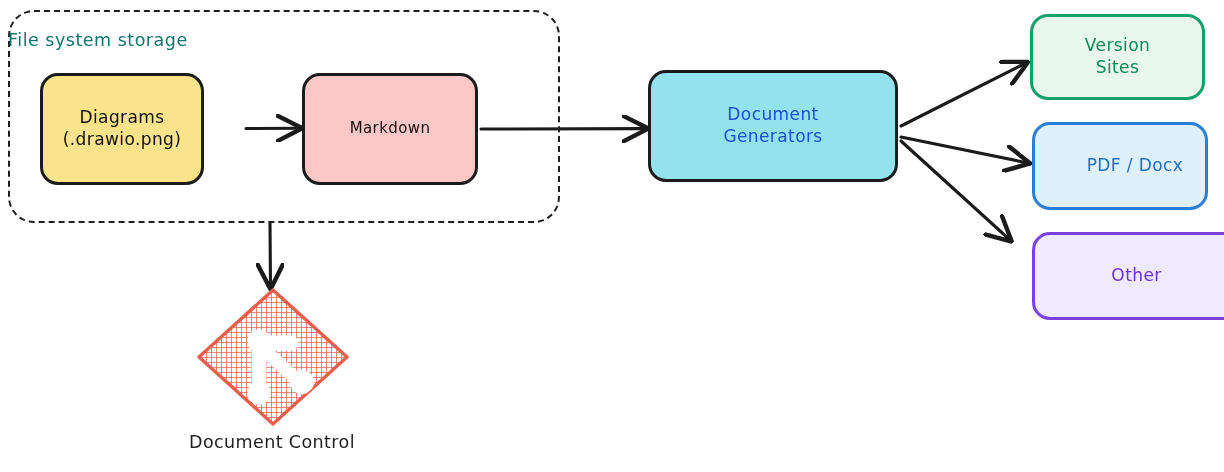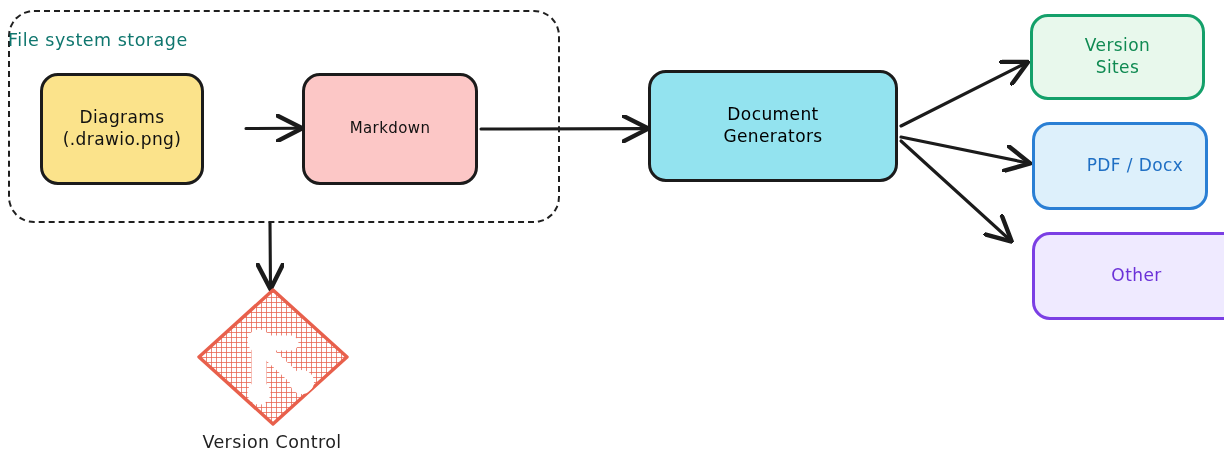--- a/index.html
+++ b/index.html
@@ -84,21 +84,21 @@
     color: #111111;
   }
   #node-document-generators {
     left: 648px;
     top: 70px;
     width: 250px;
     height: 112px;
     background: #93e3ef;
     border: 3px solid #1b1b1b;
     font-size: 17px;
-    color: #000000;
+    color: #1d4ed8;
   }
   #node-static-sites {
     left: 1030px;
     top: 14px;
     width: 175px;
     height: 86px;
     background: #e8f8ec;
     border: 3px solid #14a06a;
     font-size: 17px;
     color: #0f8a52;
@@ -227,15 +227,15 @@
           <path d="M63 58 L104 96" fill="none" stroke="#ffffff" stroke-width="13" stroke-linecap="round"></path>
           <circle cx="63" cy="106" r="11.5" fill="#ffffff"></circle>
           <circle cx="63" cy="54" r="11.5" fill="#ffffff"></circle>
           <circle cx="106" cy="95" r="12" fill="#ffffff"></circle>
           <path d="M63 105 L63 56 L95 56" fill="none" stroke="#ffffff" stroke-width="13" stroke-linecap="round" stroke-linejoin="round"></path>
         </g>
       </g>
     </svg>
   </div>
 
-  <div id="label-version-control">Version Control</div>
+  <div id="label-version-control">Document Control</div>
 
 </div>
 
 </body></html>

